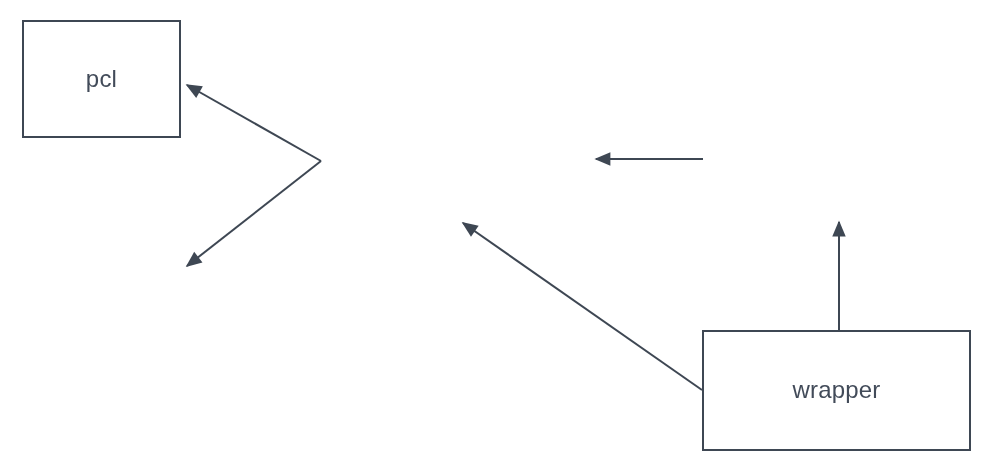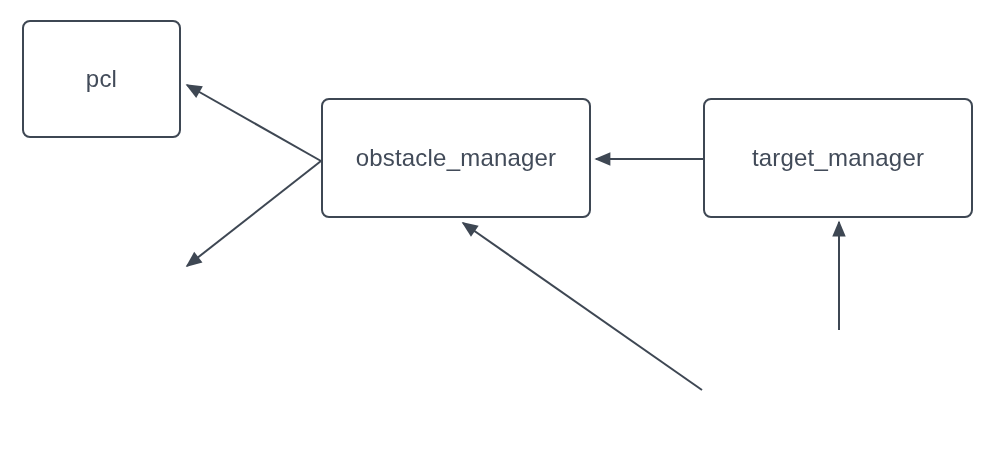--- a/index.html
+++ b/index.html
@@ -14,21 +14,21 @@
   }
   .edges {
     position: absolute;
     left: 0;
     top: 0;
   }
   .node {
     position: absolute;
     box-sizing: border-box;
     border: 2px solid #3e4753;
-    border-radius: 8px;
+    border-radius: 0;
     background: #ffffff;
     display: flex;
     align-items: center;
     justify-content: center;
   }
   .node-label {
     font-size: 24px;
     line-height: 1.2;
     letter-spacing: 0.2px;
     white-space: nowrap;
@@ -50,22 +50,19 @@
       <line x1="703" y1="159" x2="596" y2="159" stroke="#3e4753" stroke-width="2" marker-end="url(#arrowhead)"></line>
       <line x1="702" y1="390" x2="463" y2="223" stroke="#3e4753" stroke-width="2" marker-end="url(#arrowhead)"></line>
       <line x1="839" y1="330" x2="839" y2="222" stroke="#3e4753" stroke-width="2" marker-end="url(#arrowhead)"></line>
     </svg>
 
   <div class="node" style="left: 22px; top: 20px; width: 159px; height: 118px; border-color: rgb(62, 71, 83); background: rgb(255, 255, 255); color: rgb(66, 75, 89);">
     <span class="node-label">pcl</span>
   </div>
 
 
-  <div class="node" style="left: 321px; top: 98px; width: 270px; height: 120px; border-color: rgb(62, 71, 83); background: rgb(255, 255, 255); color: rgb(66, 75, 89);">
-    <span class="node-label">obstacle_manager</span>
+
+
+  <div class="node" style="left: 702px; top: 330px; width: 269px; height: 121px; border-color: rgb(62, 71, 83); background: rgb(255, 255, 255); color: rgb(66, 75, 89);">
+    <span class="node-label">wrapper</span>
   </div>
-
-  <div class="node" style="left: 703px; top: 98px; width: 270px; height: 120px; border-color: rgb(62, 71, 83); background: rgb(255, 255, 255); color: rgb(66, 75, 89);">
-    <span class="node-label">target_manager</span>
-  </div>
-
 
 </div>
 
 </body></html>

